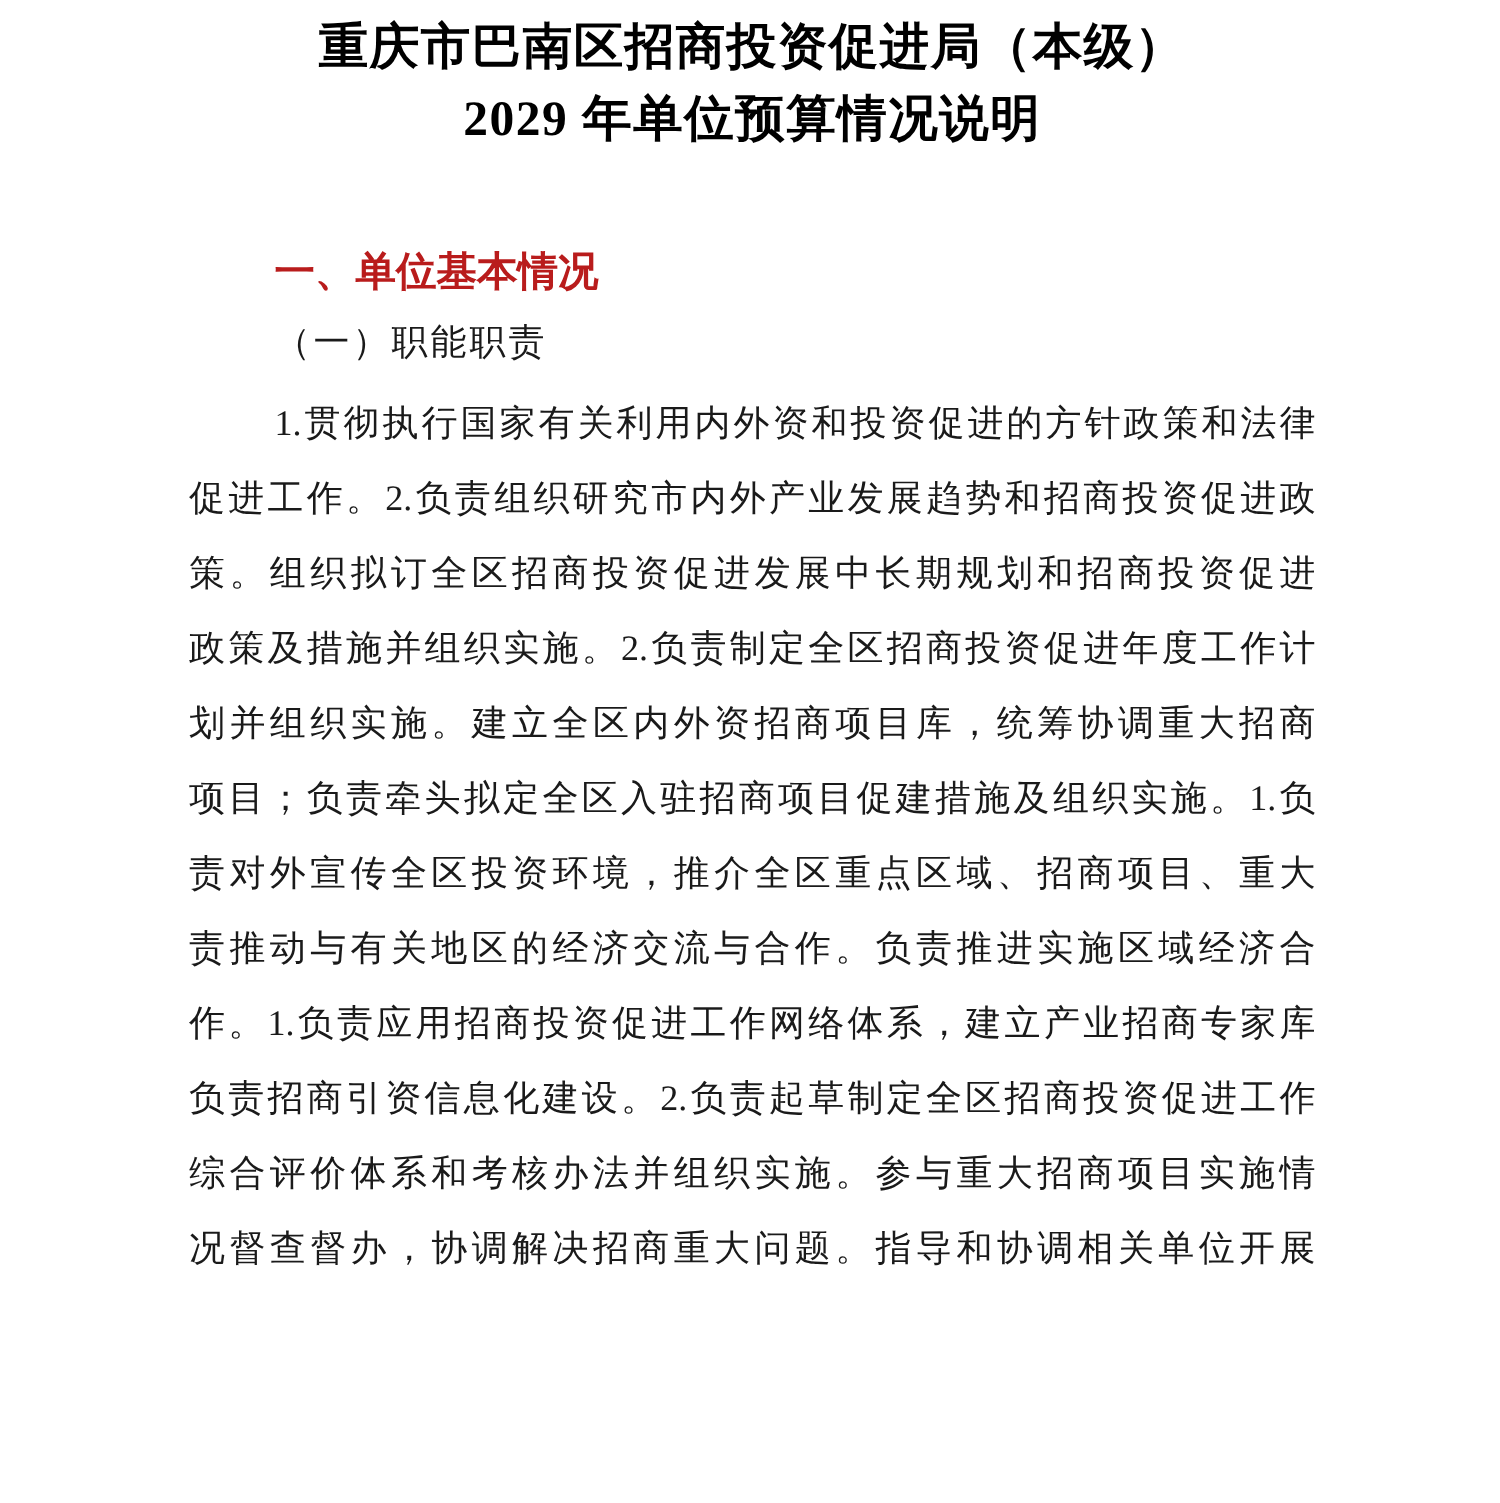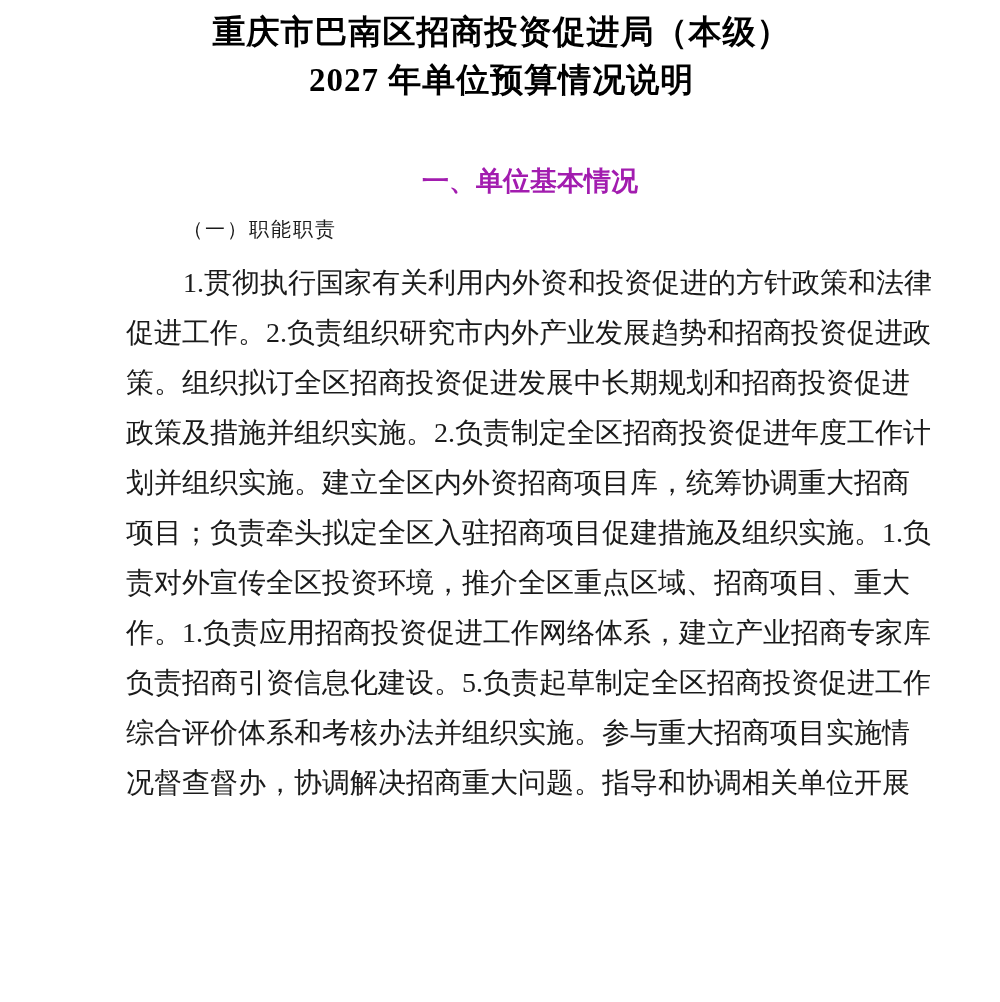--- a/index.html
+++ b/index.html
@@ -29,72 +29,72 @@
     line-height: 48px;
     color: #000000;
     letter-spacing: 1px;
   }
   .section-heading {
     margin-top: 62px;
     font-family: "Liberation Sans", "DejaVu Sans", sans-serif;
     font-weight: bold;
     font-size: 27px;
     line-height: 30px;
-    color: #a21caf;
+    color: #b91c1c;
     text-indent: 57px;
-    text-align: center;
   }
   .sub-heading {
     margin-top: 16px;
     font-family: "Liberation Serif", "DejaVu Serif", serif;
     font-weight: normal;
-    font-size: 20px;
+    font-size: 24px;
     line-height: 34px;
     color: #1a1a1a;
     text-indent: 57px;
     letter-spacing: 2px;
   }
   .body-text {
     margin-top: 12px;
   }
   .body-line {
     font-family: "Liberation Serif", "DejaVu Serif", serif;
     font-weight: normal;
-    font-size: 28px;
+    font-size: 24px;
     line-height: 50px;
     color: #1a1a1a;
     text-align: justify;
     text-align-last: justify;
     white-space: nowrap;
   }
   .body-line.first {
     text-indent: 57px;
   }
 </style>
 </head>
 <body>
 
 <div class="page">
 
   <div class="doc-title">
     <div>重庆市巴南区招商投资促进局（本级）</div>
-    <div>2027 年单位预算情况说明</div>
+    <div>2029 年单位预算情况说明</div>
   </div>
 
   <div class="section-heading">一、单位基本情况</div>
 
   <div class="sub-heading">（一）职能职责</div>
 
   <div class="body-text">
     <div class="body-line first">1.贯彻执行国家有关利用内外资和投资促进的方针政策和法律</div>
     <div class="body-line">促进工作。2.负责组织研究市内外产业发展趋势和招商投资促进政</div>
     <div class="body-line">策。组织拟订全区招商投资促进发展中长期规划和招商投资促进</div>
     <div class="body-line">政策及措施并组织实施。2.负责制定全区招商投资促进年度工作计</div>
     <div class="body-line">划并组织实施。建立全区内外资招商项目库，统筹协调重大招商</div>
     <div class="body-line">项目；负责牵头拟定全区入驻招商项目促建措施及组织实施。1.负</div>
     <div class="body-line">责对外宣传全区投资环境，推介全区重点区域、招商项目、重大</div>
+    <div class="body-line">责推动与有关地区的经济交流与合作。负责推进实施区域经济合</div>
     <div class="body-line">作。1.负责应用招商投资促进工作网络体系，建立产业招商专家库</div>
-    <div class="body-line">负责招商引资信息化建设。5.负责起草制定全区招商投资促进工作</div>
+    <div class="body-line">负责招商引资信息化建设。2.负责起草制定全区招商投资促进工作</div>
     <div class="body-line">综合评价体系和考核办法并组织实施。参与重大招商项目实施情</div>
     <div class="body-line">况督查督办，协调解决招商重大问题。指导和协调相关单位开展</div>
   </div>
 
 </div>
 
 </body></html>

